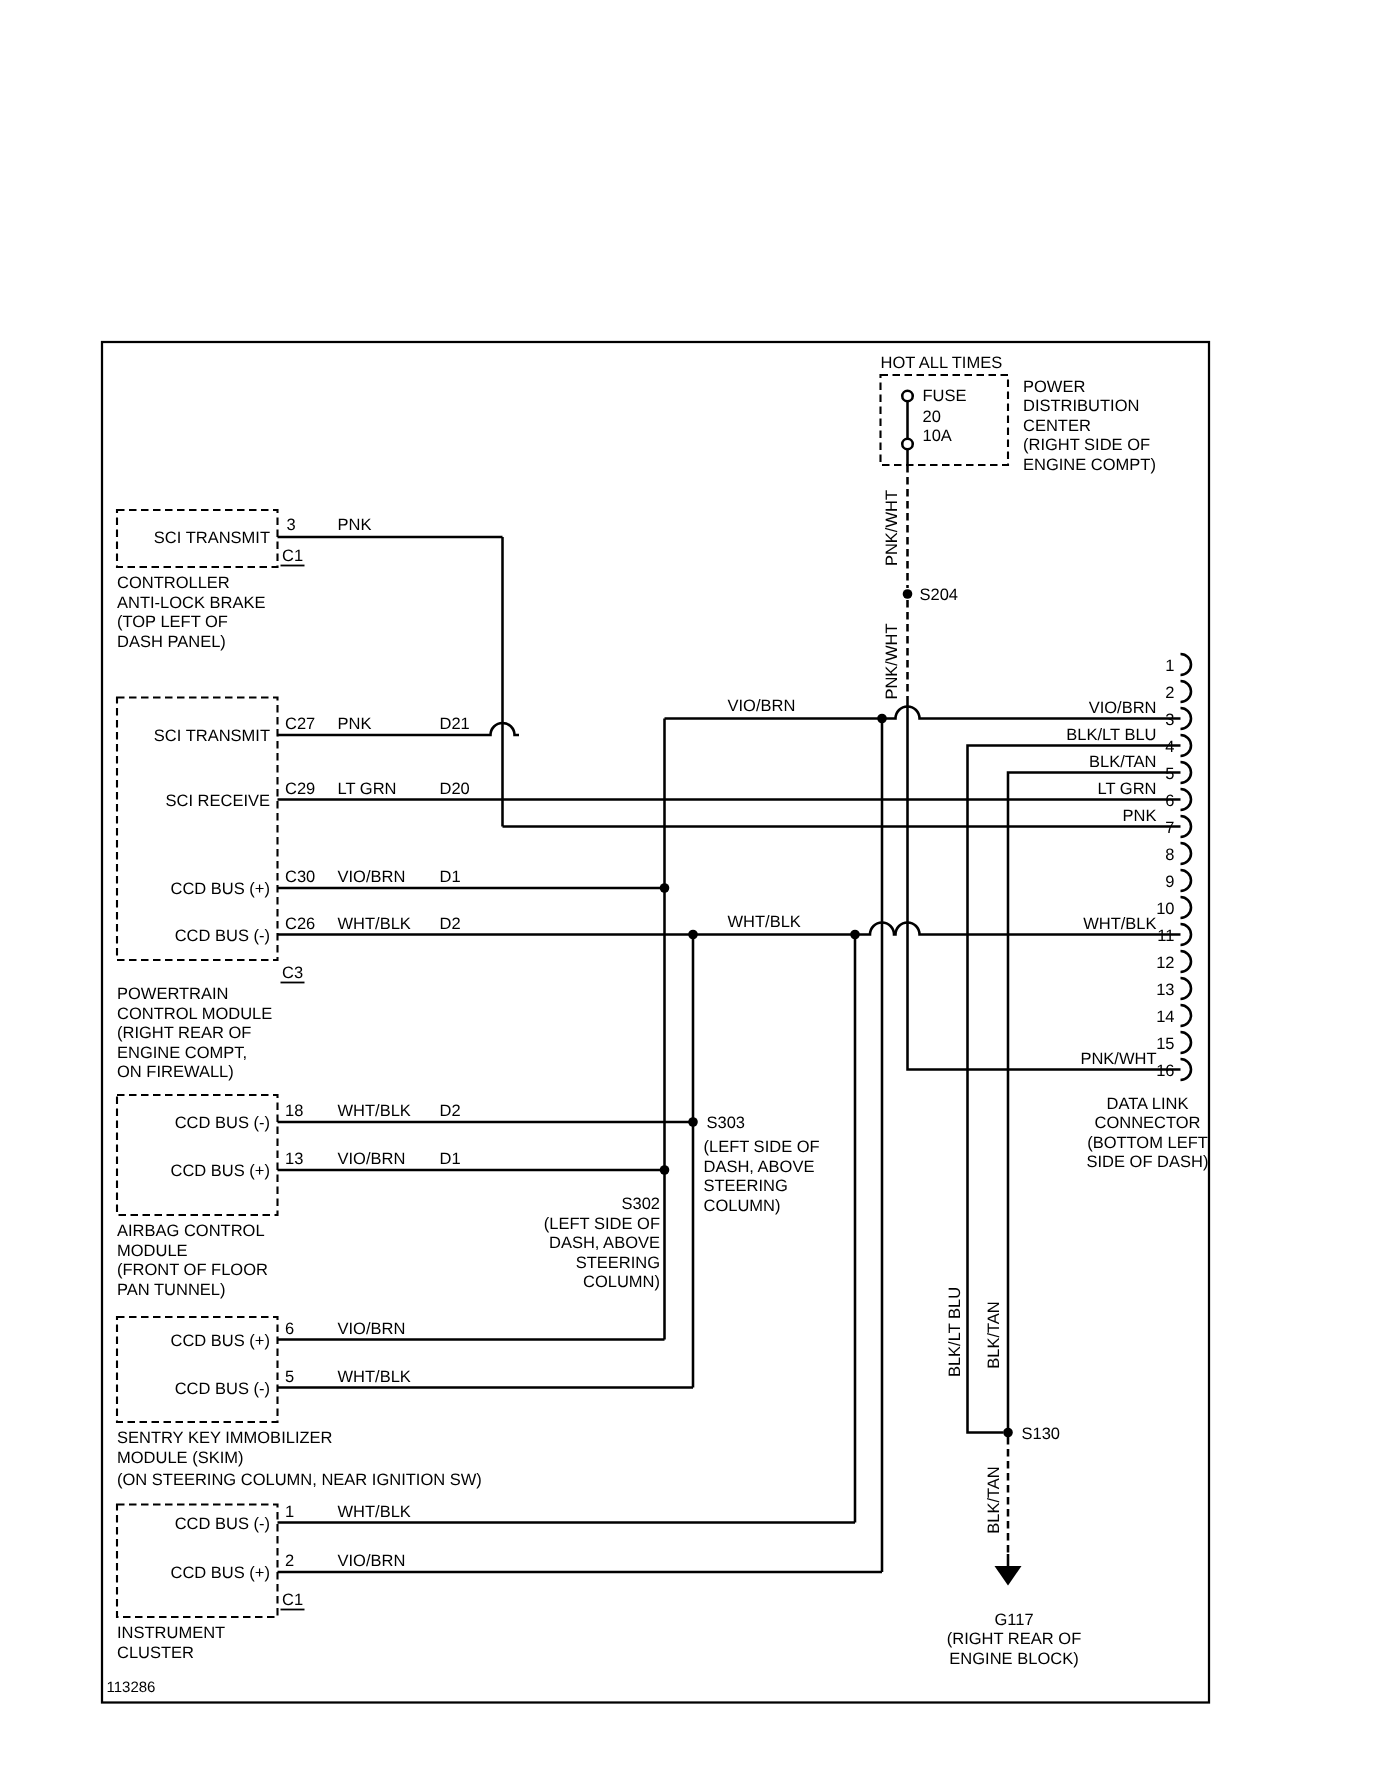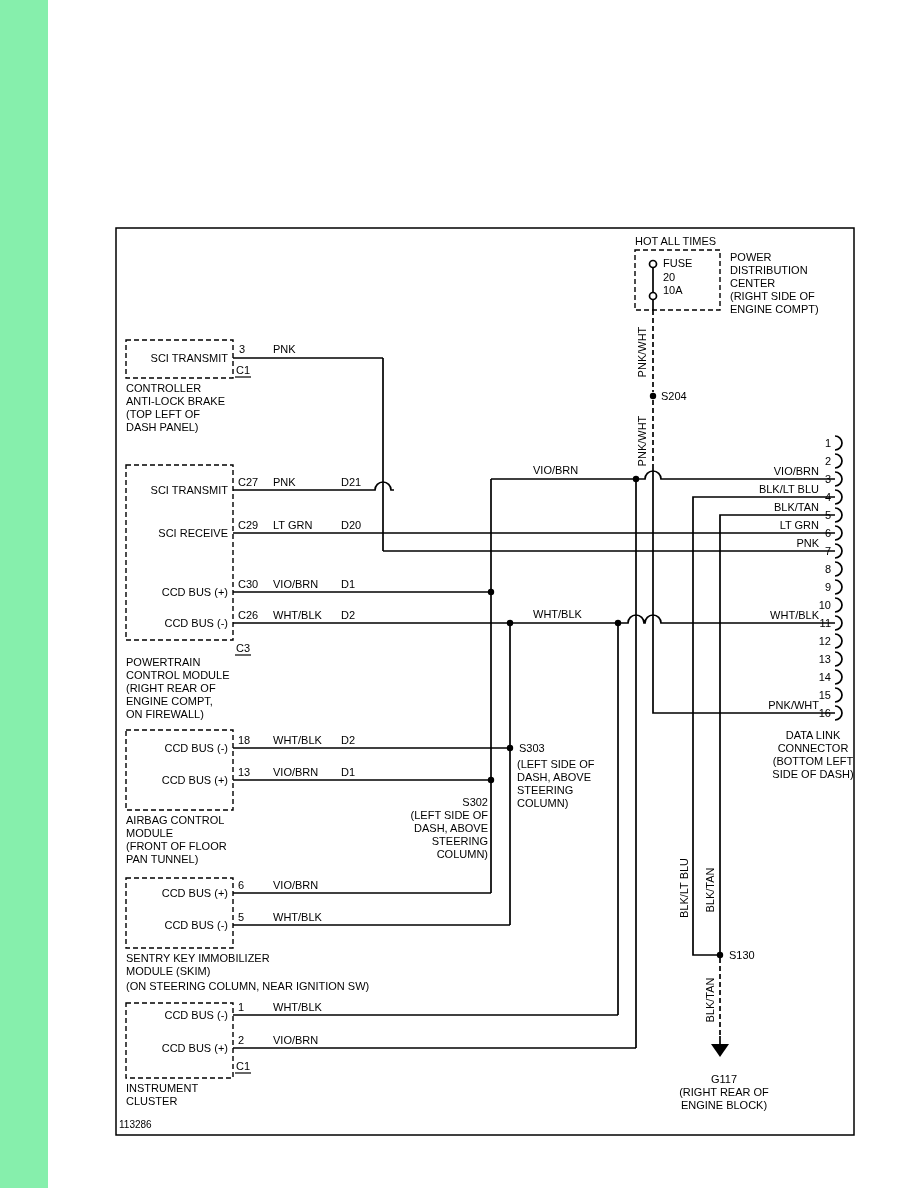--- a/index.html
+++ b/index.html
@@ -1,16 +1,16 @@
 <!DOCTYPE html>
 <html><head>
 <meta charset="utf-8">
 <style>
   html,body { margin:0; padding:0; background:#ffffff; }
-  .stage { position:relative; width:858px; height:1188px; background:#86efac;padding-left:48px; }
+  .stage { position:relative; width:858px; height:1188px; background:#ef4444; }
   svg { font-family:"Liberation Sans", sans-serif; }
   text { font-size:11px; fill:#000; }
   .te { text-anchor:end; }
   .tm { text-anchor:middle; }
   .small { font-size:10px; }
   .w  { stroke:#000; stroke-width:1.7; fill:none; }
   .wd { stroke:#000; stroke-width:1.7; fill:none; stroke-dasharray:5 3; }
   .box { stroke:#000; stroke-width:1.4; fill:none; stroke-dasharray:5 3; }
   .sb { stroke:#000; stroke-width:1.5; fill:none; }
   .u  { stroke:#000; stroke-width:1.2; fill:none; }

